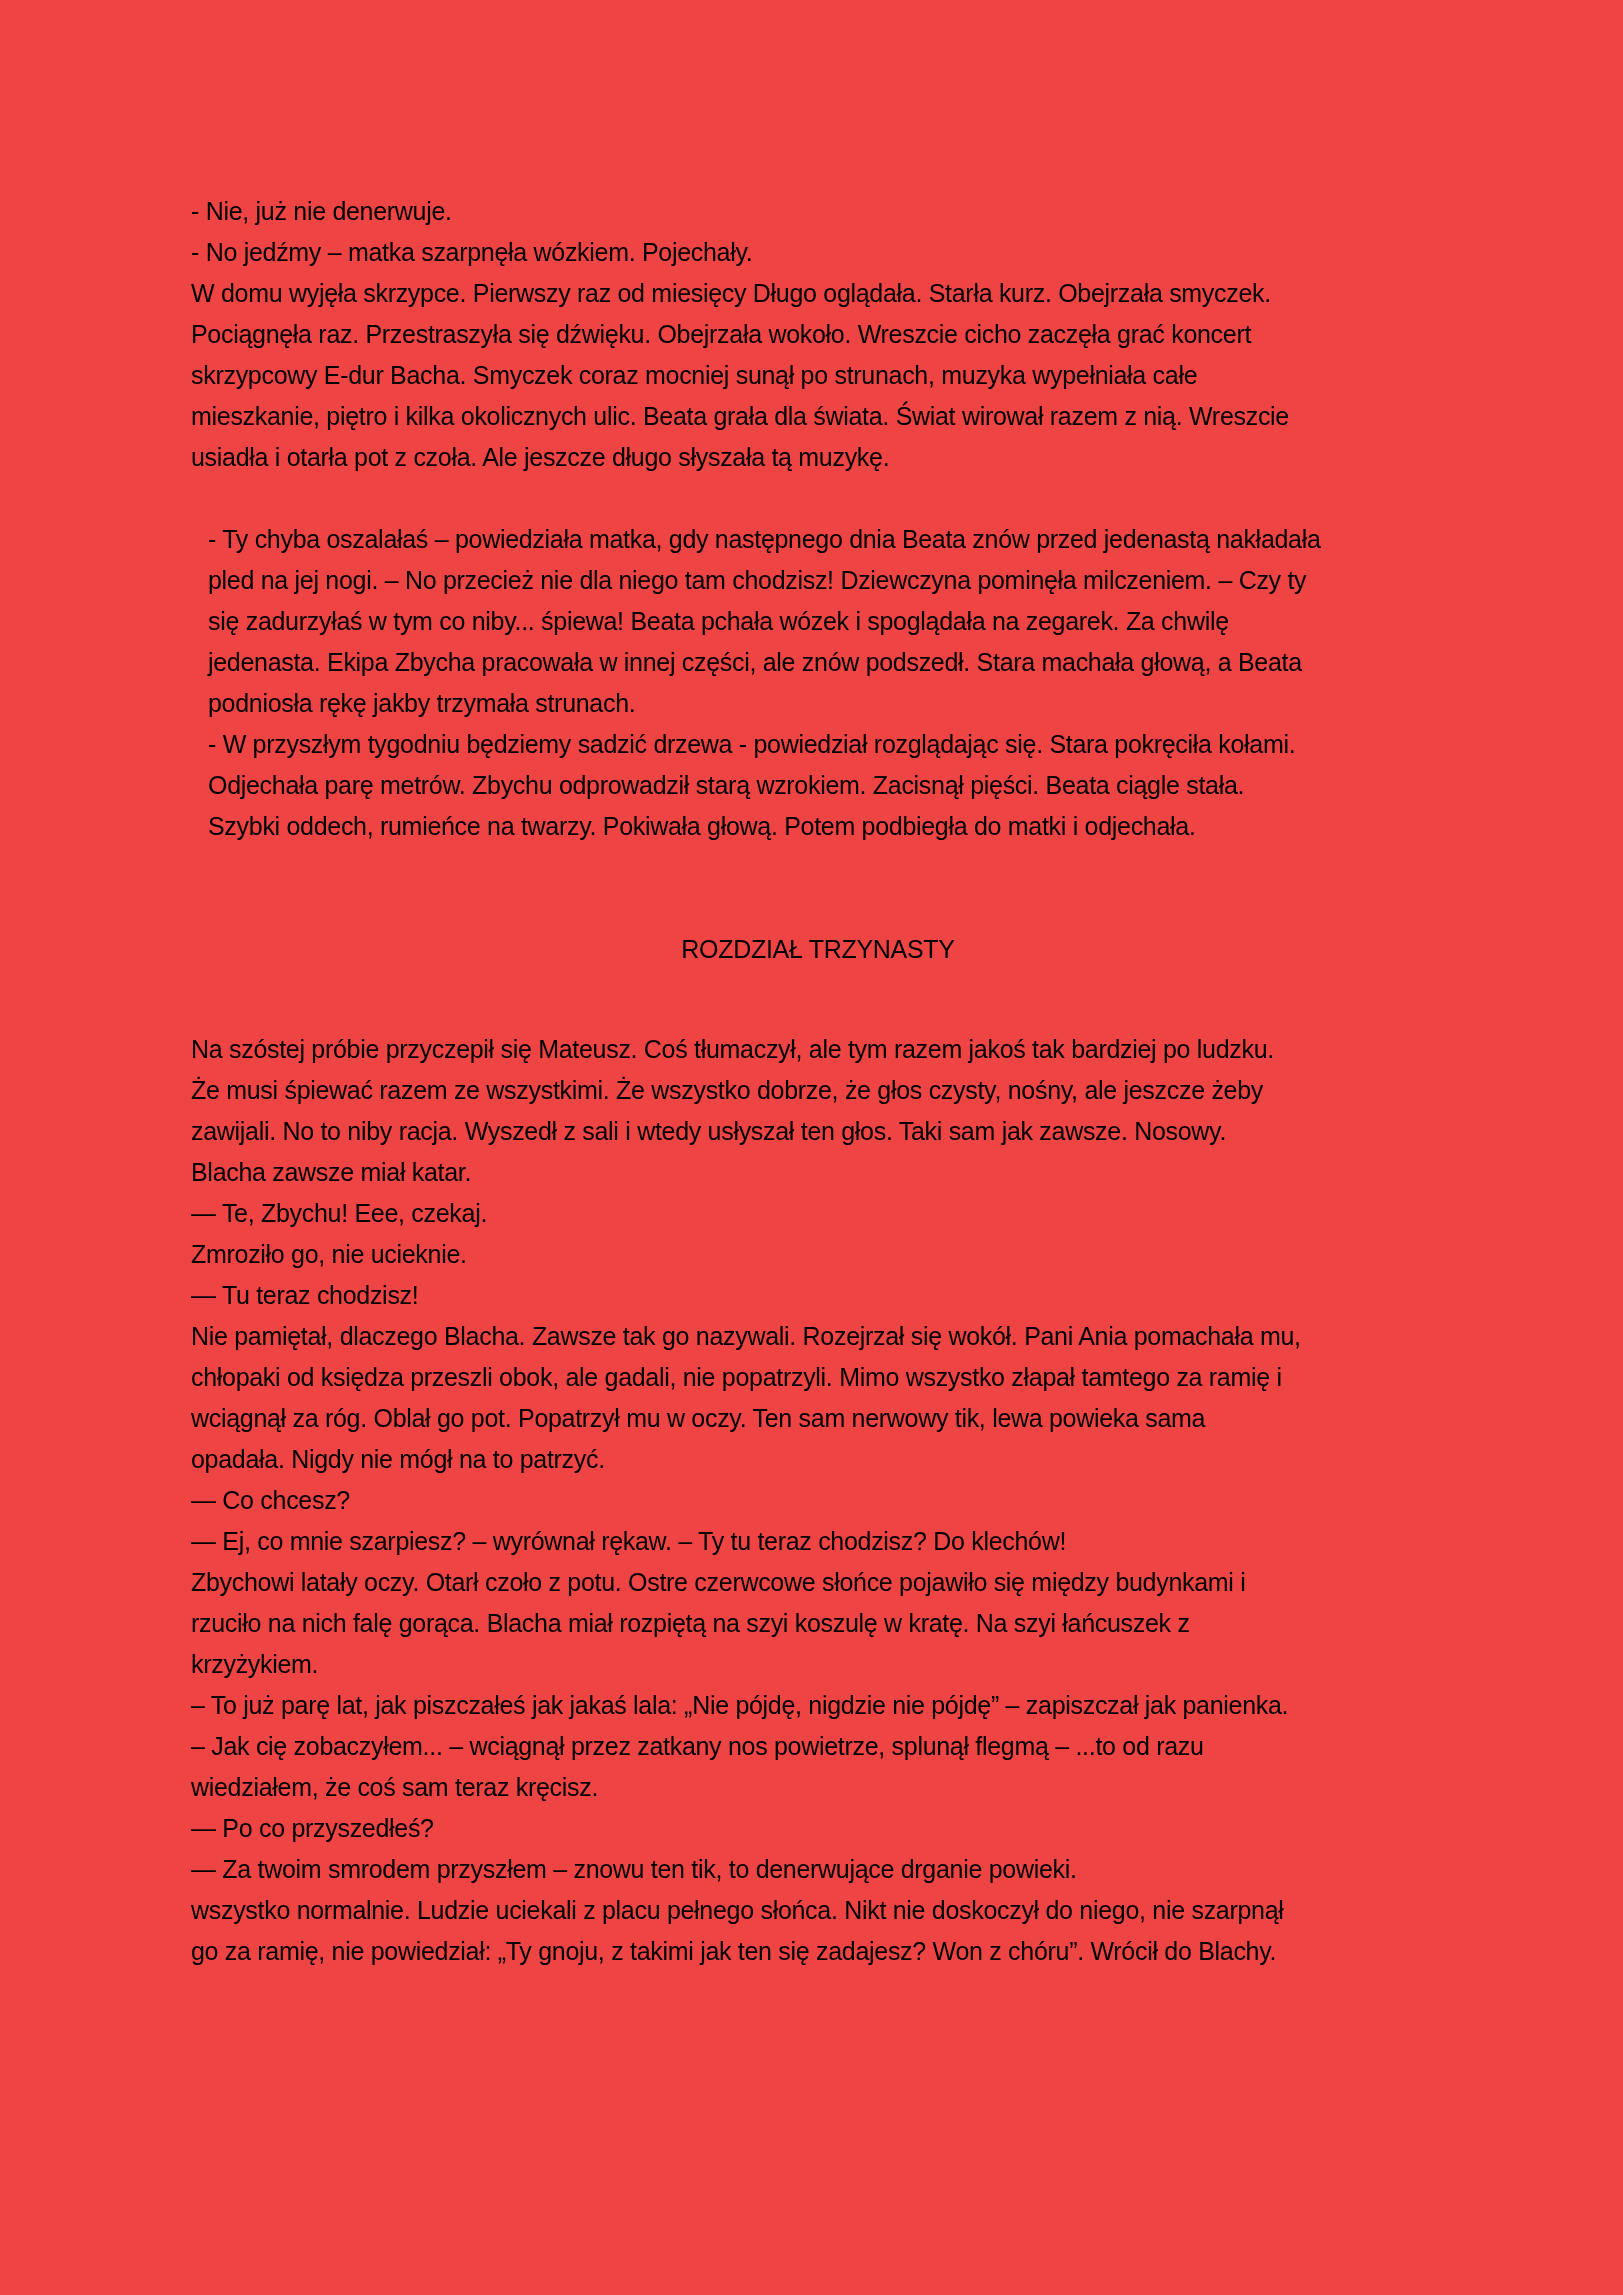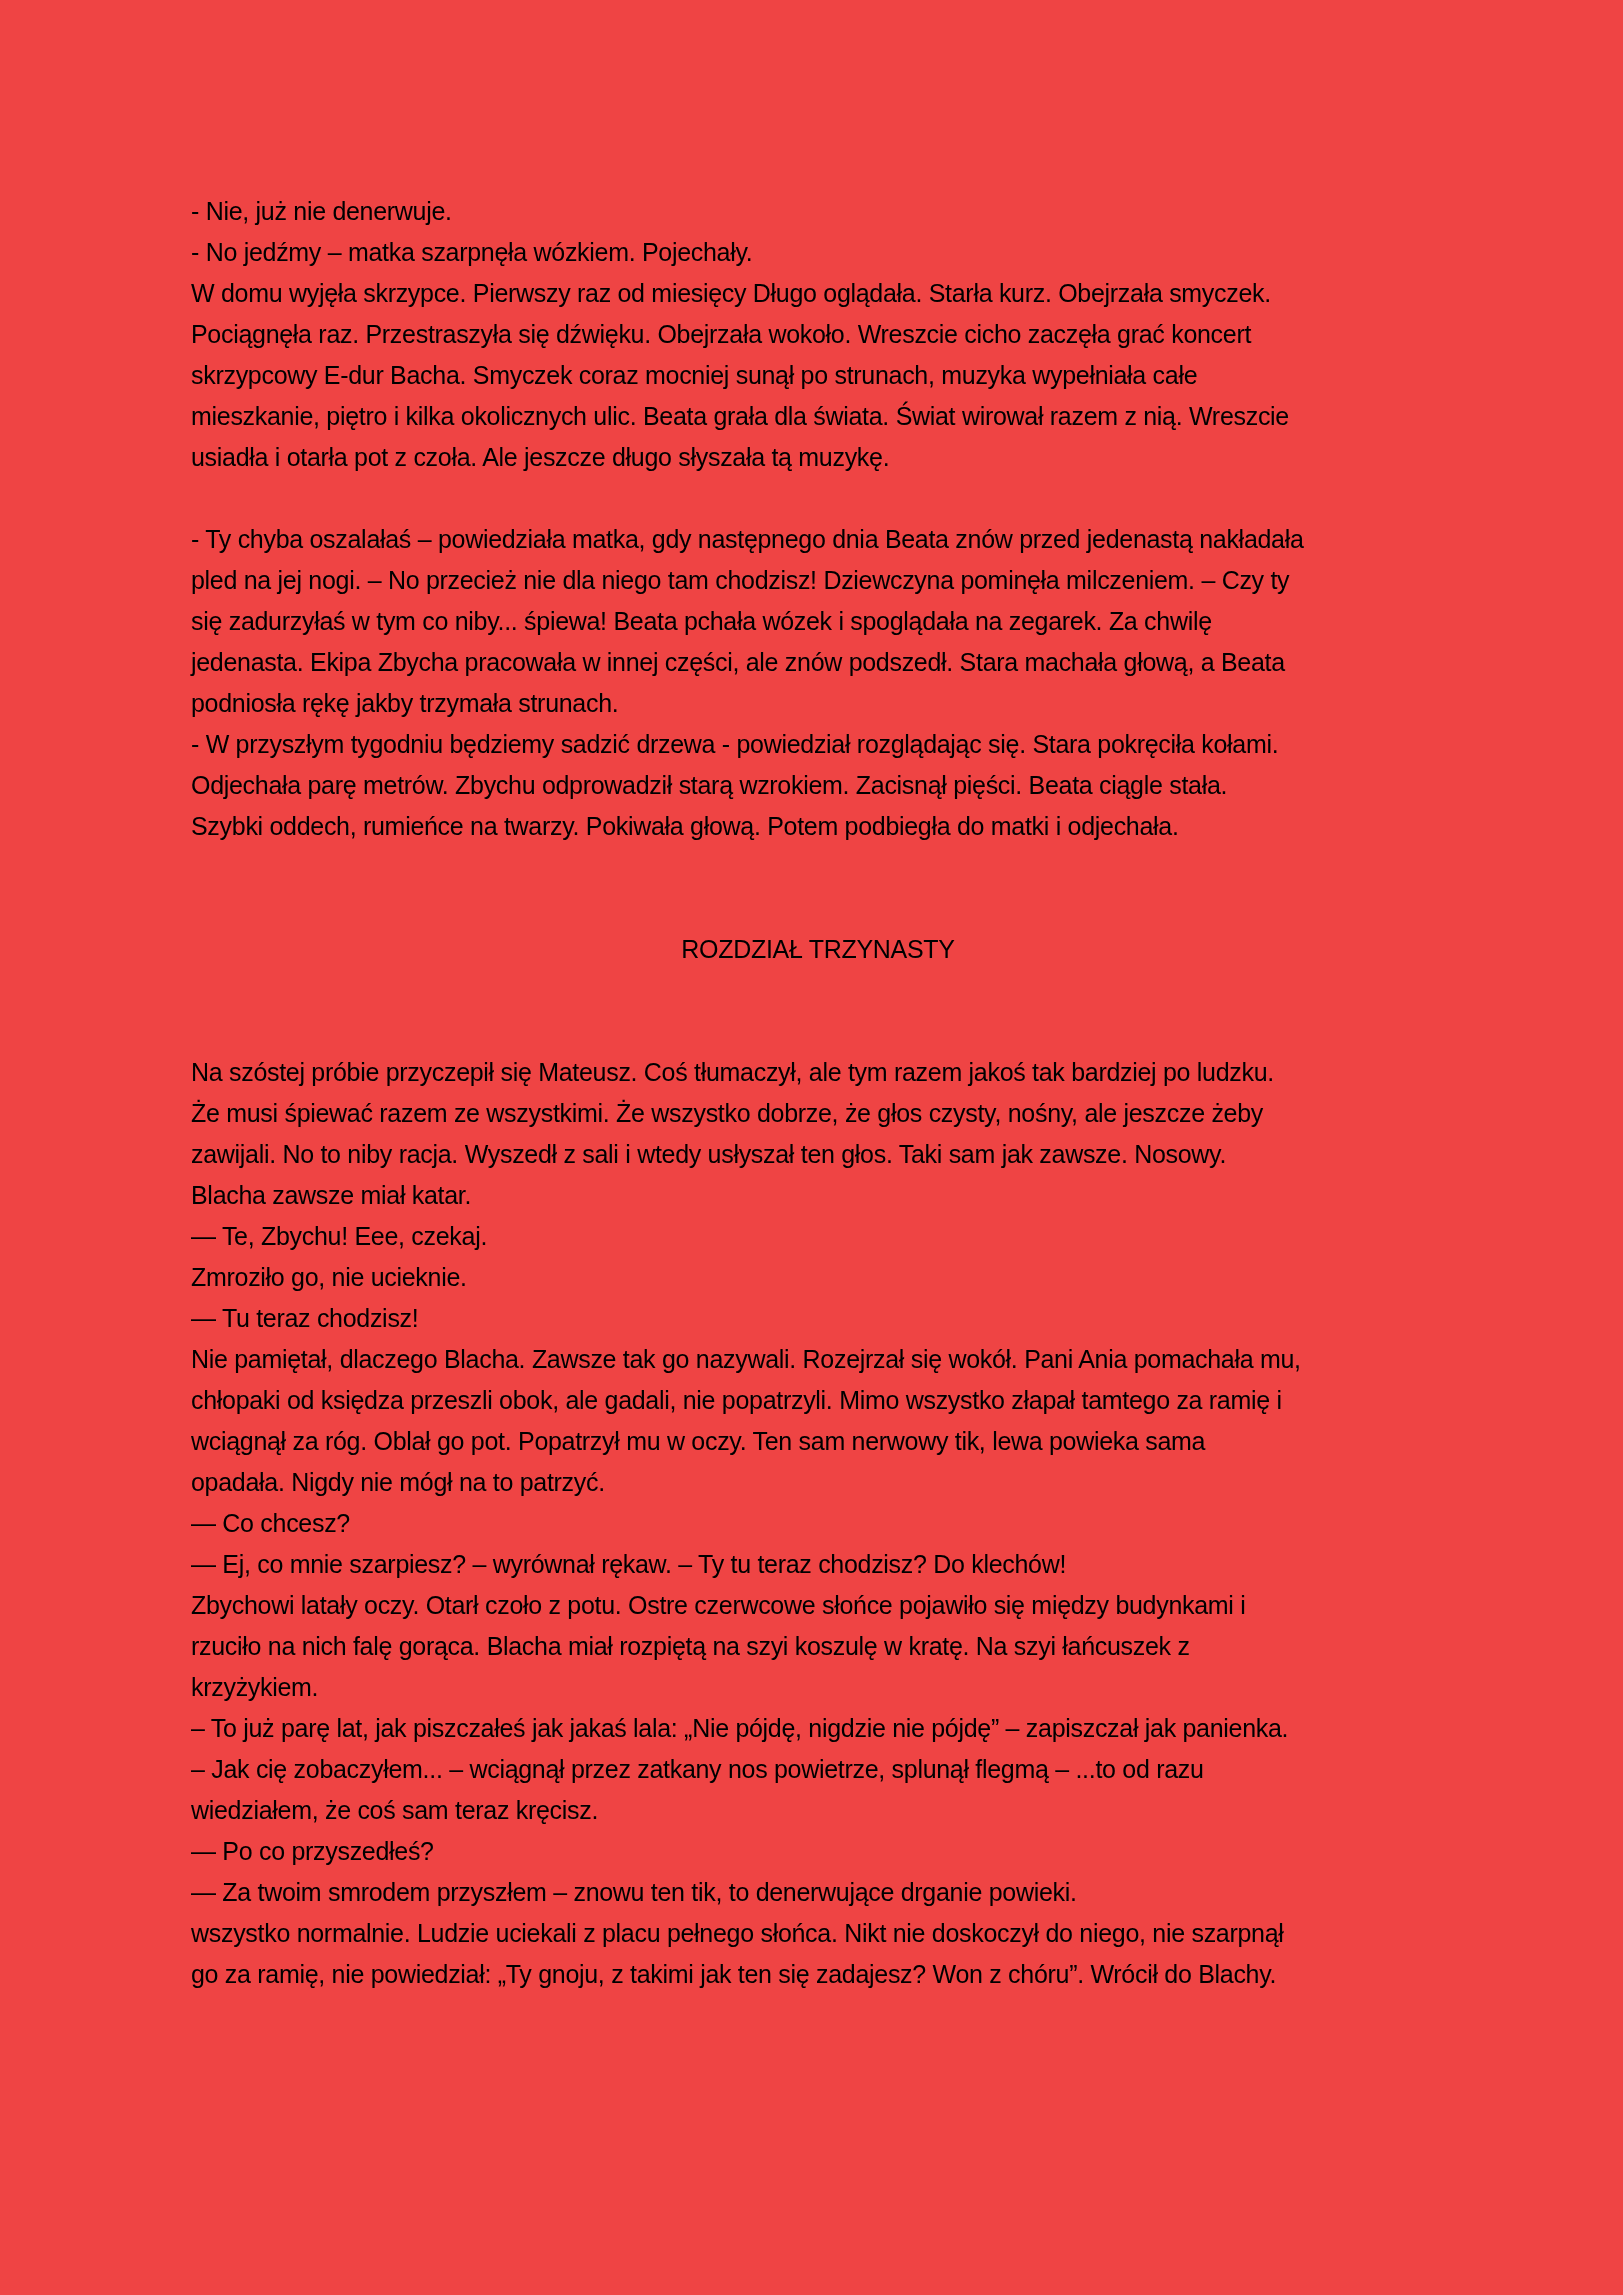--- a/index.html
+++ b/index.html
@@ -21,29 +21,30 @@
     padding: 191px 178px 0 191px;
     font-family: "Liberation Sans", sans-serif;
     font-size: 25px;
     color: #000000;
   }
   .paragraph {
     margin: 0;
   }
   .paragraph + .paragraph {
     margin-top: 41px;
+    margin-left: 17px;
   }
   .line {
     line-height: 41px;
     white-space: nowrap;
     letter-spacing: -0.3px;
   }
   .block-heading {
     margin-top: 82px;
-    margin-bottom: 82px;
+    margin-bottom: 59px;
     line-height: 41px;
     text-align: center;
     letter-spacing: -0.3px;
   }
 </style>
 </head>
 <body>
 
 <main class="page">
   <section>

